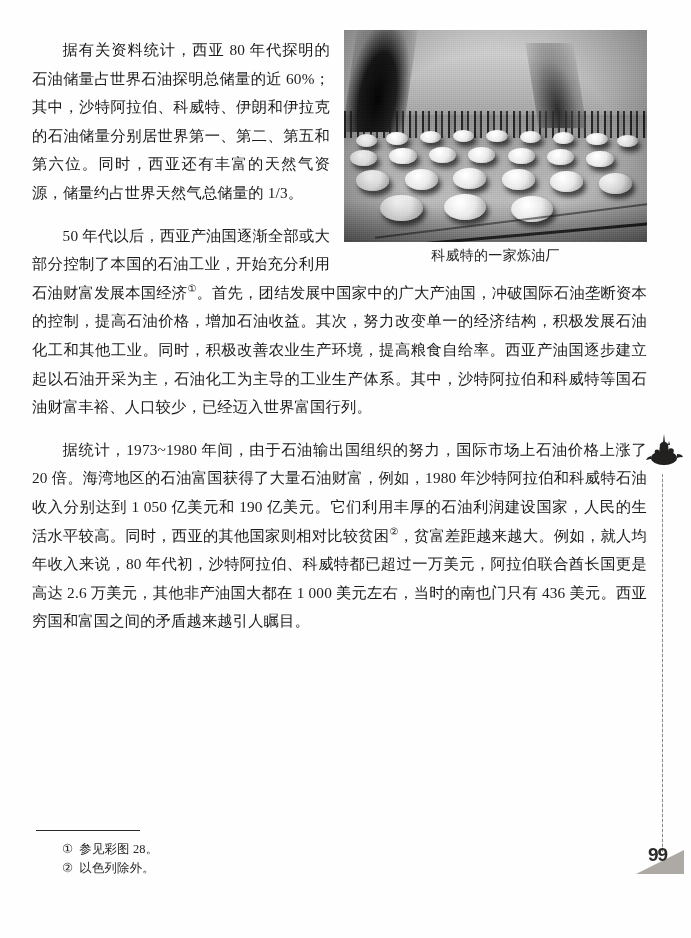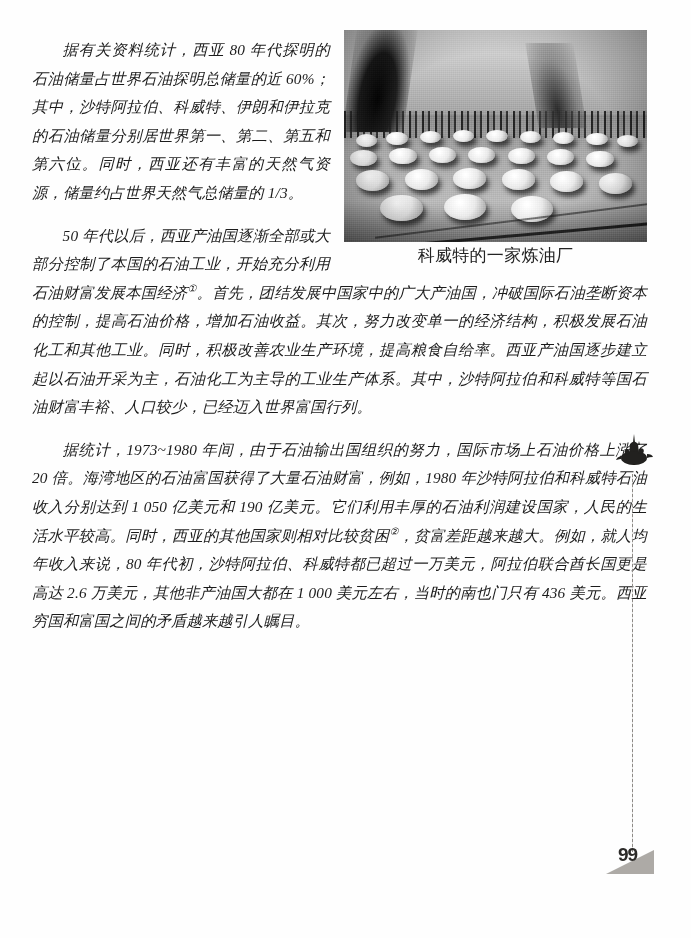--- a/index.html
+++ b/index.html
@@ -33,21 +33,20 @@
   p.para {
     margin: 0 0 4px 0;
     font-size: 15.3px;
     line-height: 28.6px;
     text-align: justify;
     text-justify: inter-ideograph;
     letter-spacing: 0.15px;
   }
   p.indent {
     text-indent: 2em;
-    font-style: italic;
   }
   p.tight {
     margin-bottom: 0;
   }
   .gap-sm { height: 10px; }
 
   sup.fn {
     font-size: 10px;
     vertical-align: super;
     line-height: 0;
@@ -152,21 +151,21 @@
   }
   .photo .vignette {
     position: absolute;
     inset: 0;
     background: radial-gradient(ellipse at 50% 50%, rgba(0,0,0,0) 55%, rgba(0,0,0,.35) 100%);
   }
 
   .caption {
     margin-top: 6px;
     text-align: center;
-    font-size: 17px;
+    font-size: 14px;
     line-height: 16px;
     color: #232323;
     letter-spacing: .3px;
   }
 
   
   .footnotes {
     position: absolute;
     left: 36px;
     top: 830px;
@@ -183,21 +182,21 @@
     line-height: 19px;
     margin-left: 26px;
     letter-spacing: .2px;
     color: #1f1f1f;
   }
   .fn-item .mark { margin-right: 6px; }
 
   
   .margin-deco {
     position: absolute;
-    left: 612px;
+    left: 642px;
     top: 432px;
     width: 44px;
     height: 470px;
   }
   .deco-orn {
     position: absolute;
     left: 2px; top: 0;
     width: 40px; height: 44px;
   }
   .deco-stem {
@@ -293,20 +292,29 @@
     <div class="gap-sm"></div>
 
     <p class="para indent">
       <span>据统计，1973~1980 年间，由于石油输出国组织的努力，国际市场上石油价格上涨了 20 倍。海湾地区的石油富国获得了大量石油财富，例如，1980 年沙特阿拉伯和科威特石油收入分别达到 1 050 亿美元和 190 亿美元。它们利用丰厚的石油利润建设国家，人民的生活水平较高。同时，西亚的其他国家则相对比较贫困</span><sup class="fn">②</sup><span>，贫富差距越来越大。例如，就人均年收入来说，80 年代初，沙特阿拉伯、科威特都已超过一万美元，阿拉伯联合酋长国更是高达 2.6 万美元，其他非产油国大都在 1 000 美元左右，当时的南也门只有 436 美元。西亚穷国和富国之间的矛盾越来越引人瞩目。</span>
     </p>
 
     <div class="gap-sm"></div>
 
   </div>
 
+  <div class="footnotes">
+    <div class="fn-rule"></div>
+    <div class="fn-item">
+      <span class="mark">①</span><span>参见彩图 28。</span>
+    </div>
+    <div class="fn-item">
+      <span class="mark">②</span><span>以色列除外。</span>
+    </div>
+  </div>
 
   <div class="margin-deco">
     <div class="deco-orn">
       <svg width="40" height="44" viewBox="0 0 40 44" aria-hidden="true">
         <g fill="#22211f">
           <path d="M20 2 L21.2 12 L18.8 12 Z"></path>
           <path d="M16 12 q4 -5 8 0 l1 10 l-10 0 Z"></path>
           <ellipse cx="20" cy="26" rx="13" ry="7"></ellipse>
           <path d="M7 24 q-4 1 -5 4 q4 -1 5 -1 Z"></path>
           <path d="M33 22 q5 0 6 3 q-4 0 -6 1 Z"></path>

